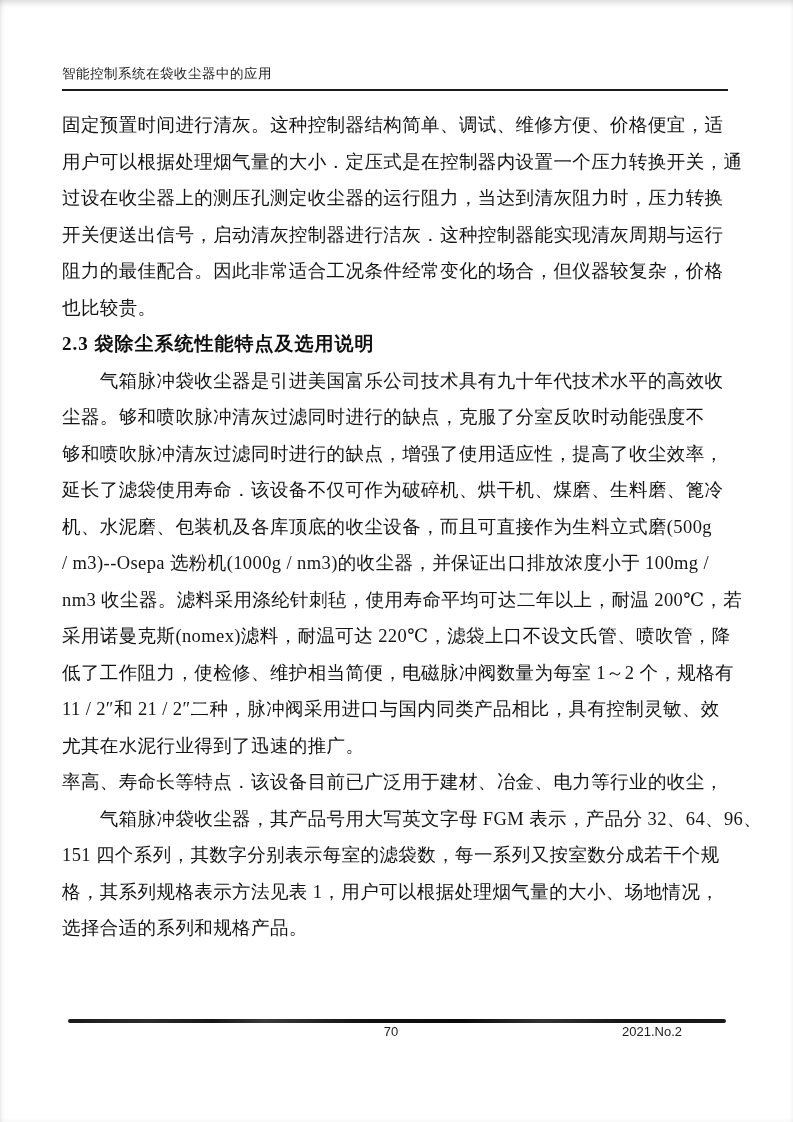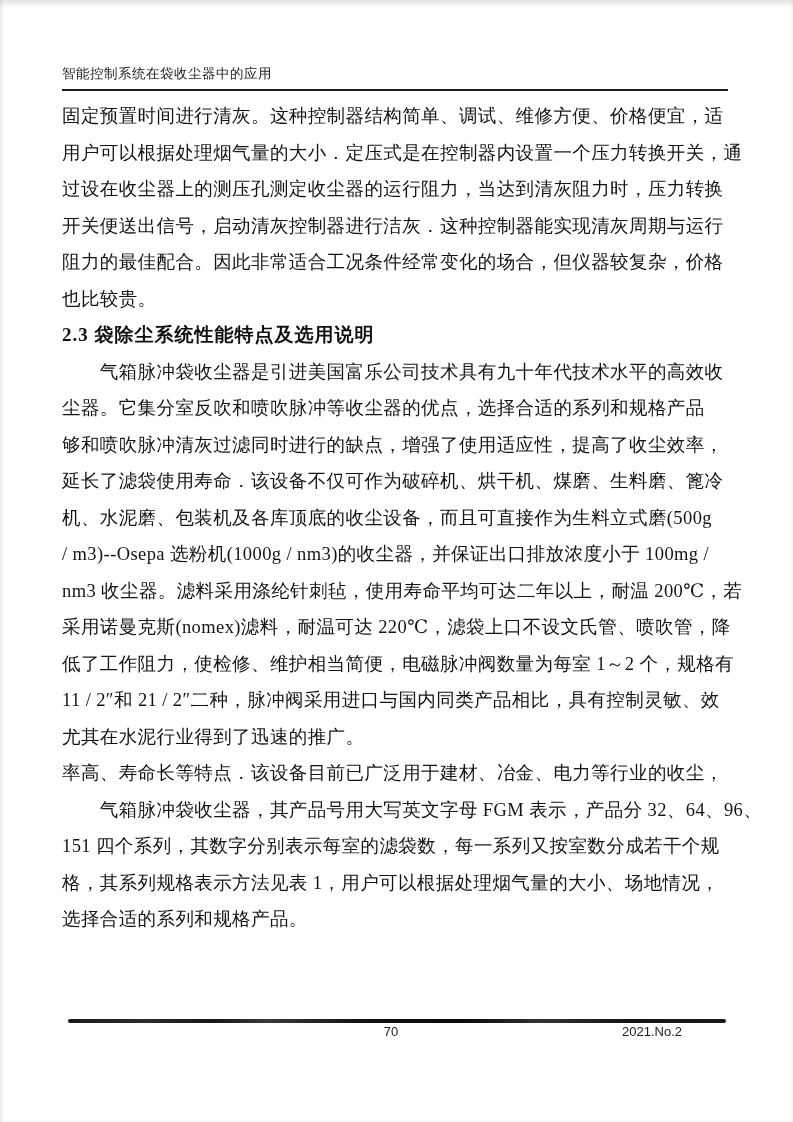--- a/index.html
+++ b/index.html
@@ -30,21 +30,21 @@
     font-size: 13.5px;
     line-height: 20px;
     letter-spacing: 0.5px;
     color: #1c1c1c;
   }
   .header-rule {
     margin-top: 5px;
     height: 0;
     border-top: 2px solid #1a1a1a;
   }
-  .body-text { margin-top: 7px; }
+  .body-text { margin-top: 16px; }
   .line {
     line-height: 36.5px;
     font-size: 18.5px;
     letter-spacing: 0.4px;
     white-space: nowrap;
     color: #141414;
   }
   .section-heading {
     line-height: 36.5px;
     font-size: 19px;
@@ -104,21 +104,21 @@
         <div class="line">过设在收尘器上的测压孔测定收尘器的运行阻力，当达到清灰阻力时，压力转换</div>
         <div class="line">开关便送出信号，启动清灰控制器进行洁灰．这种控制器能实现清灰周期与运行</div>
         <div class="line">阻力的最佳配合。因此非常适合工况条件经常变化的场合，但仪器较复杂，价格</div>
         <div class="line">也比较贵。</div>
       </div>
 
     <div class="section-heading">2.3  袋除尘系统性能特点及选用说明</div>
 
     <div>
         <div class="line">　　气箱脉冲袋收尘器是引进美国富乐公司技术具有九十年代技术水平的高效收</div>
-        <div class="line">尘器。它集分室反吹和喷吹脉冲等收尘器的优点，选择合适的系列和规格产品</div>
+        <div class="line">尘器。够和喷吹脉冲清灰过滤同时进行的缺点，克服了分室反吹时动能强度不</div>
         <div class="line">够和喷吹脉冲清灰过滤同时进行的缺点，增强了使用适应性，提高了收尘效率，</div>
         <div class="line">延长了滤袋使用寿命．该设备不仅可作为破碎机、烘干机、煤磨、生料磨、篦冷</div>
         <div class="line">机、水泥磨、包装机及各库顶底的收尘设备，而且可直接作为生料立式磨(500g</div>
         <div class="line">/ m3)--Osepa 选粉机(1000g / nm3)的收尘器，并保证出口排放浓度小于 100mg /</div>
         <div class="line">nm3 收尘器。滤料采用涤纶针刺毡，使用寿命平均可达二年以上，耐温 200℃，若</div>
         <div class="line">采用诺曼克斯(nomex)滤料，耐温可达 220℃，滤袋上口不设文氏管、喷吹管，降</div>
         <div class="line">低了工作阻力，使检修、维护相当简便，电磁脉冲阀数量为每室 1～2 个，规格有</div>
         <div class="line">11 / 2″和 21 / 2″二种，脉冲阀采用进口与国内同类产品相比，具有控制灵敏、效</div>
         <div class="line">尤其在水泥行业得到了迅速的推广。</div>
         <div class="line">率高、寿命长等特点．该设备目前已广泛用于建材、冶金、电力等行业的收尘，</div>

